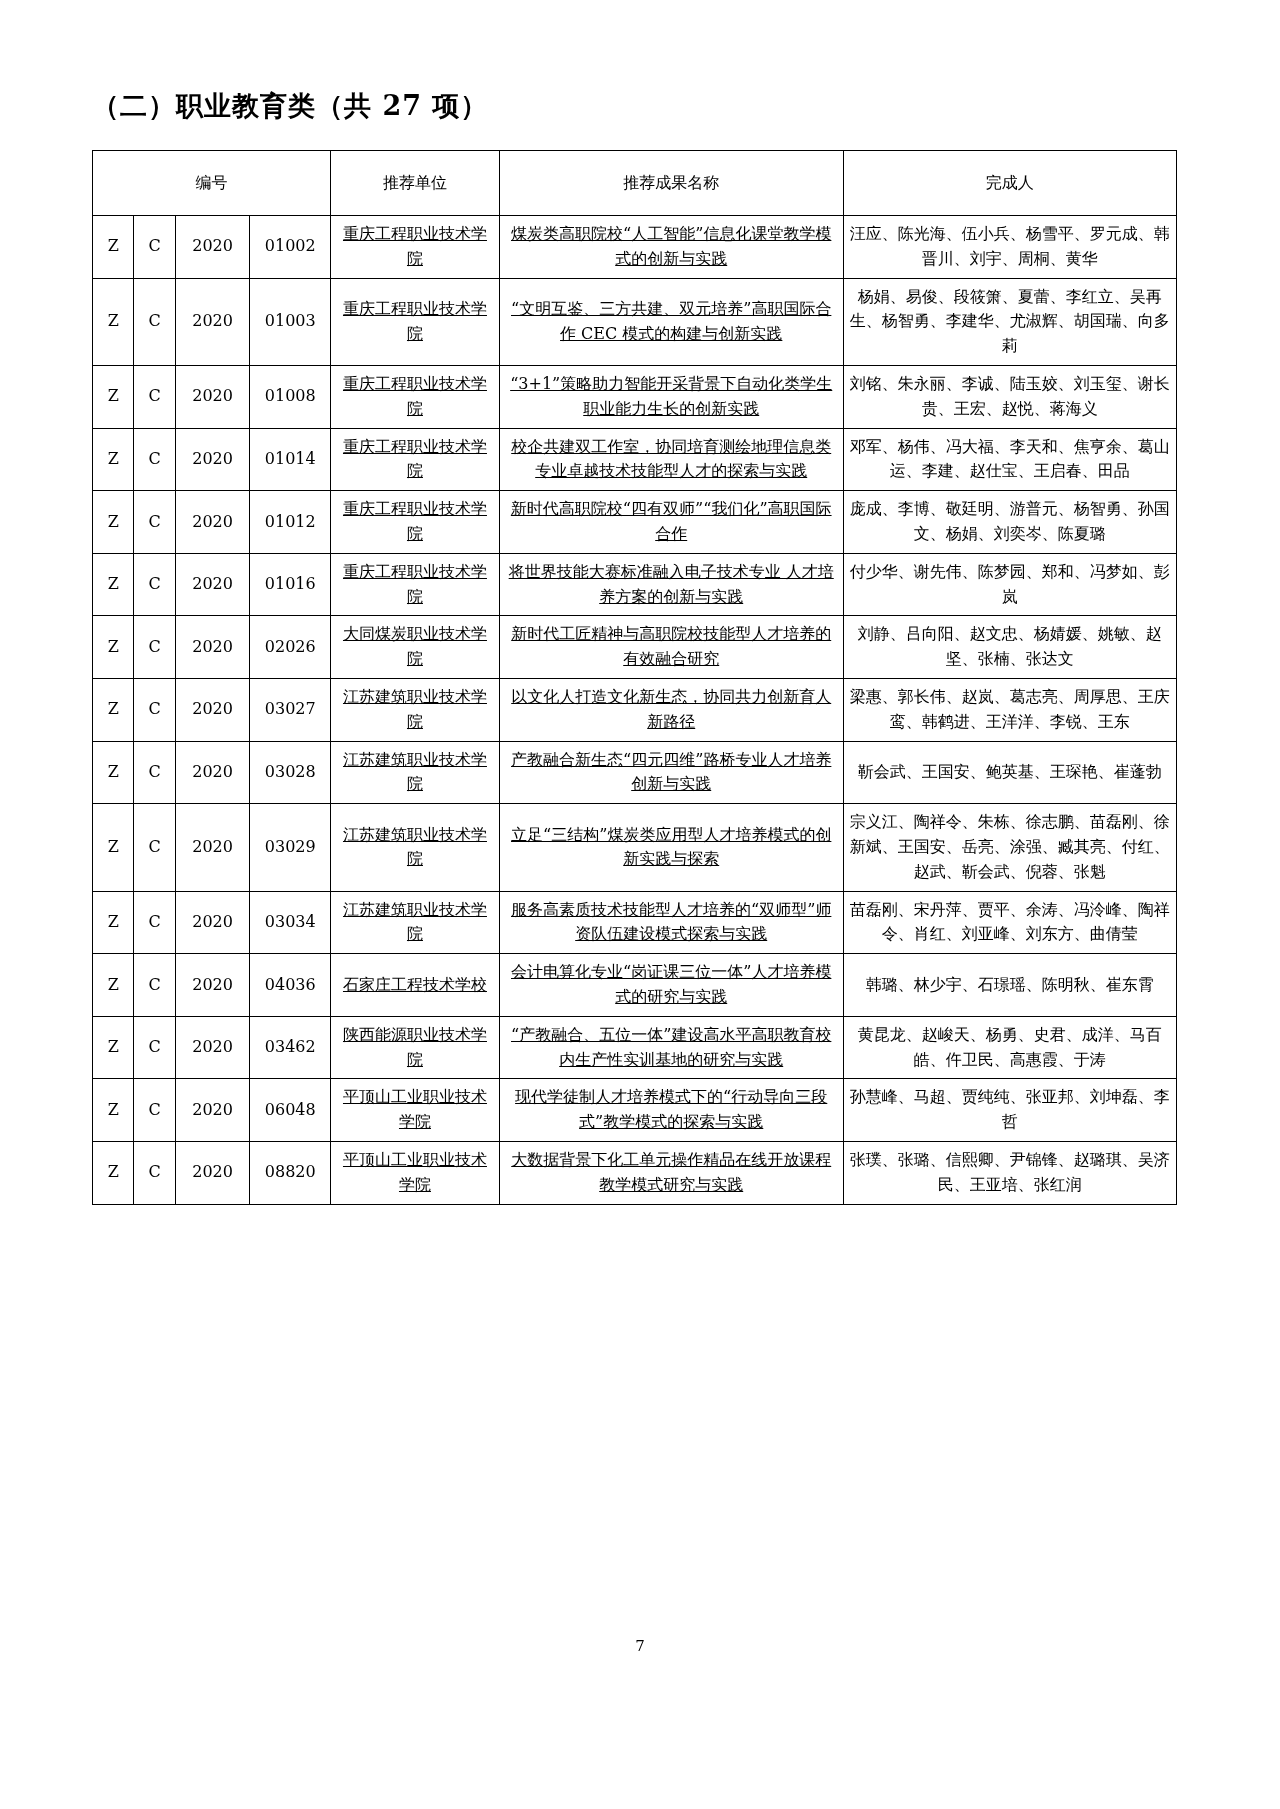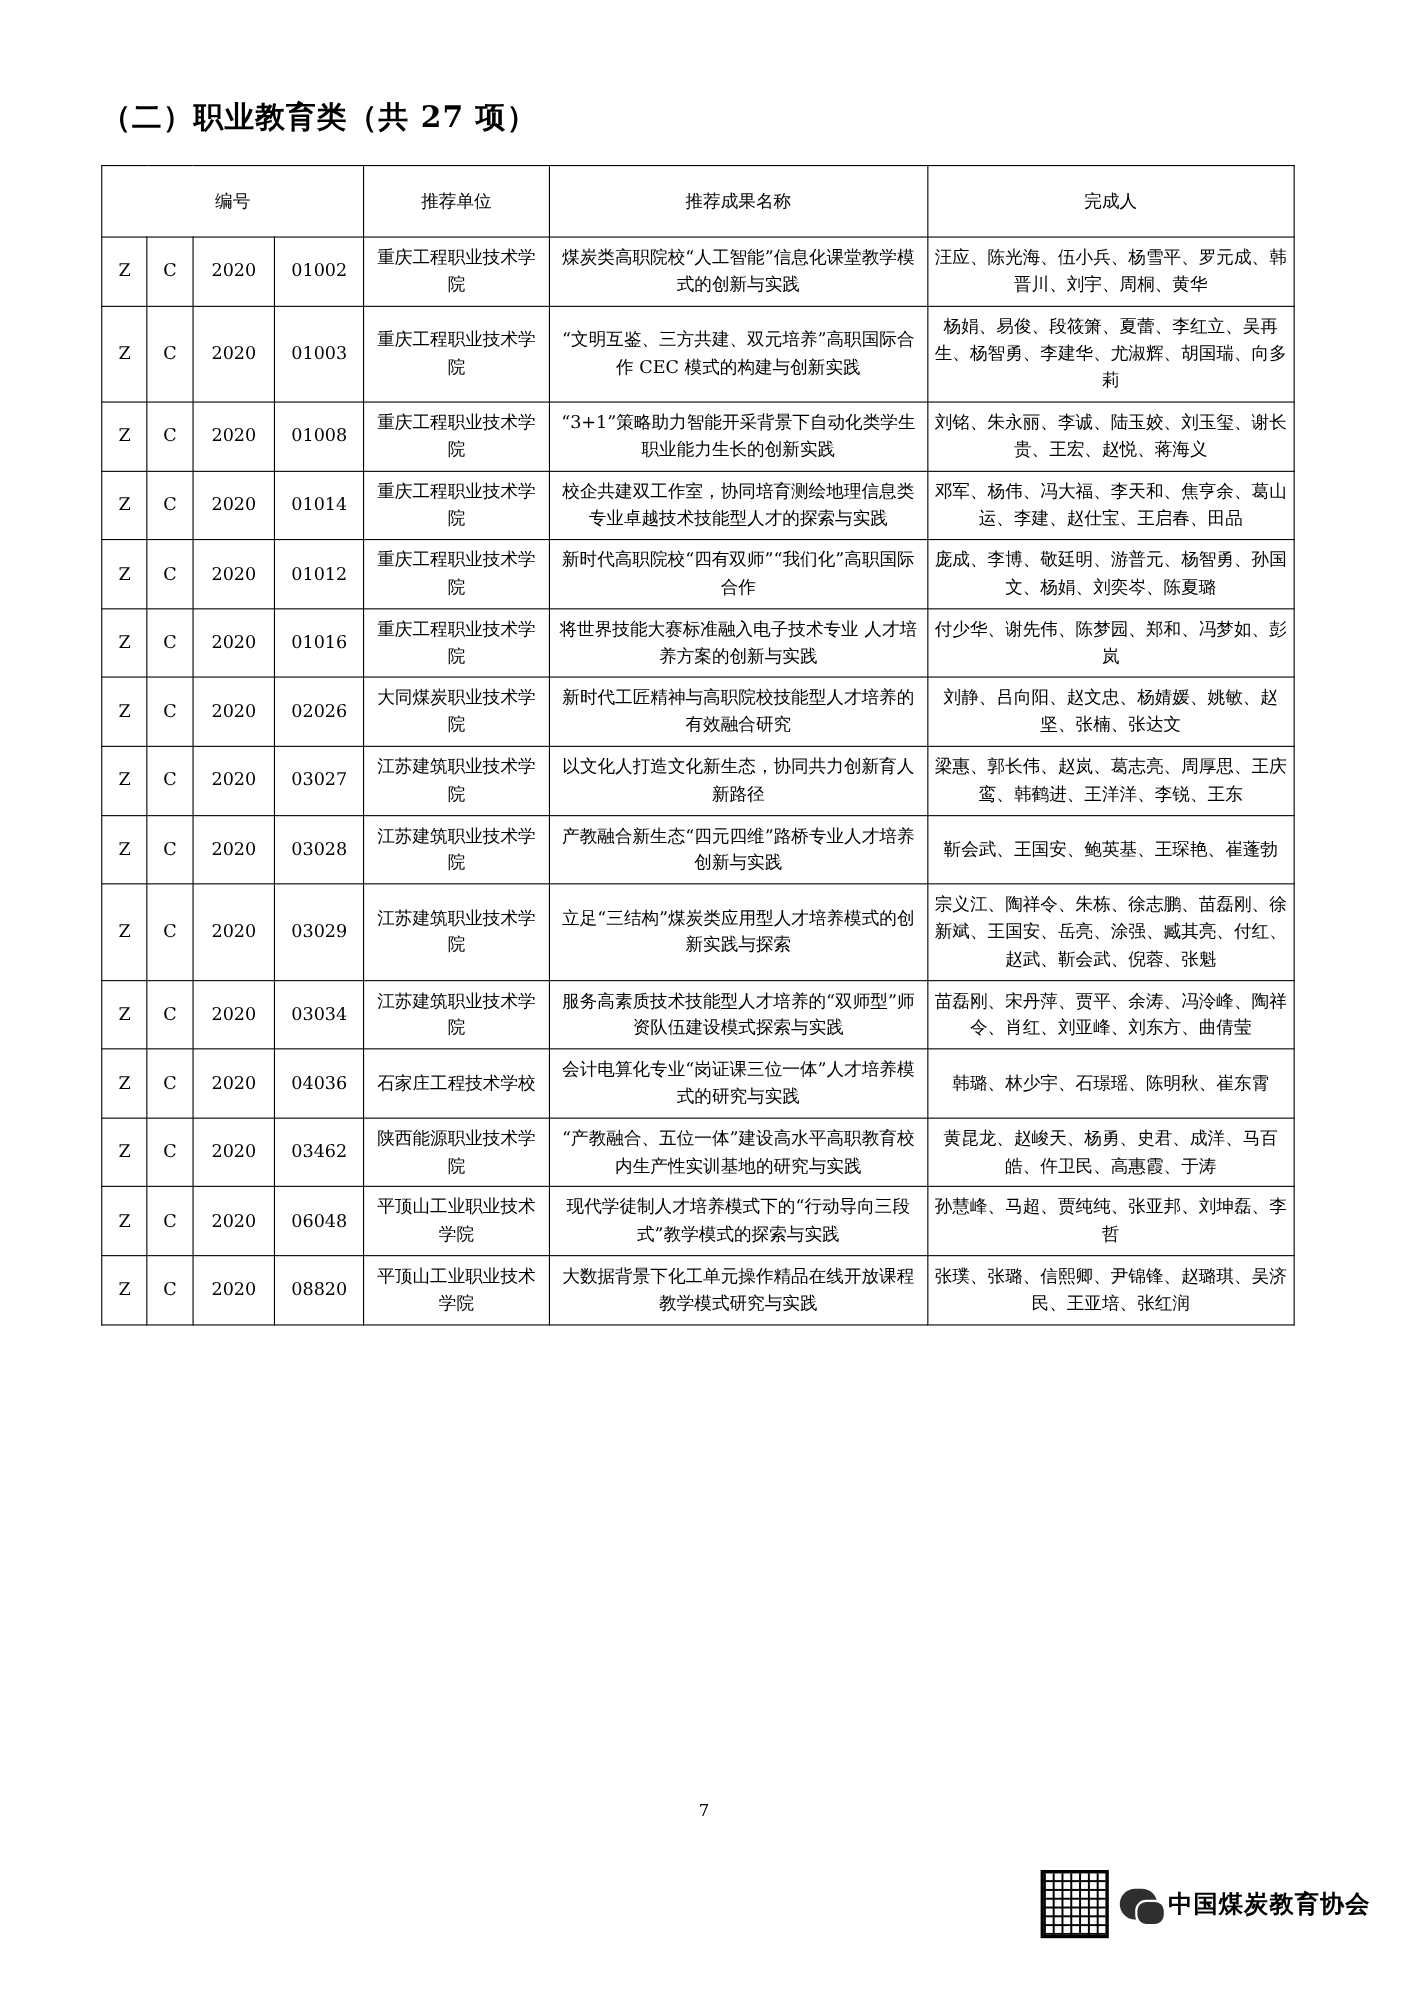--- a/index.html
+++ b/index.html
@@ -53,20 +53,21 @@
   .col-z    { width: 40px; }
   .col-c    { width: 40px; }
   .col-year { width: 72px; }
   .col-num  { width: 78px; }
   .col-unit { width: 163px; }
   .col-name { width: 332px; }
   .col-ppl  { width: 322px; }
   td.cell-unit, td.cell-name {
     font-size: 16.5px;
     line-height: 1.62;
+    text-decoration: underline;
   }
   td.cell-ppl {
     text-align: left;
     padding-left: 12px;
     padding-right: 8px;
     font-size: 16.5px;
     line-height: 1.62;
     margin-left: 45px;
   }
   td.cell-code {
@@ -282,19 +283,14 @@
           <td class="cell-code">08820</td>
           <td class="cell-unit">平顶山工业职业技术学院</td>
           <td class="cell-name">大数据背景下化工单元操作精品在线开放课程教学模式研究与实践</td>
           <td class="cell-ppl">张璞、张璐、信熙卿、尹锦锋、赵璐琪、吴济民、王亚培、张红润</td>
         </tr>
       </tbody>
   </table>
 
   <div class="page-number">7</div>
 
-  <div class="footer-logo">
-    <div class="qr"></div>
-    <div class="wx"></div>
-    <div class="ftext">中国煤炭教育协会</div>
-  </div>
 
 </div>
 
 </body></html>

